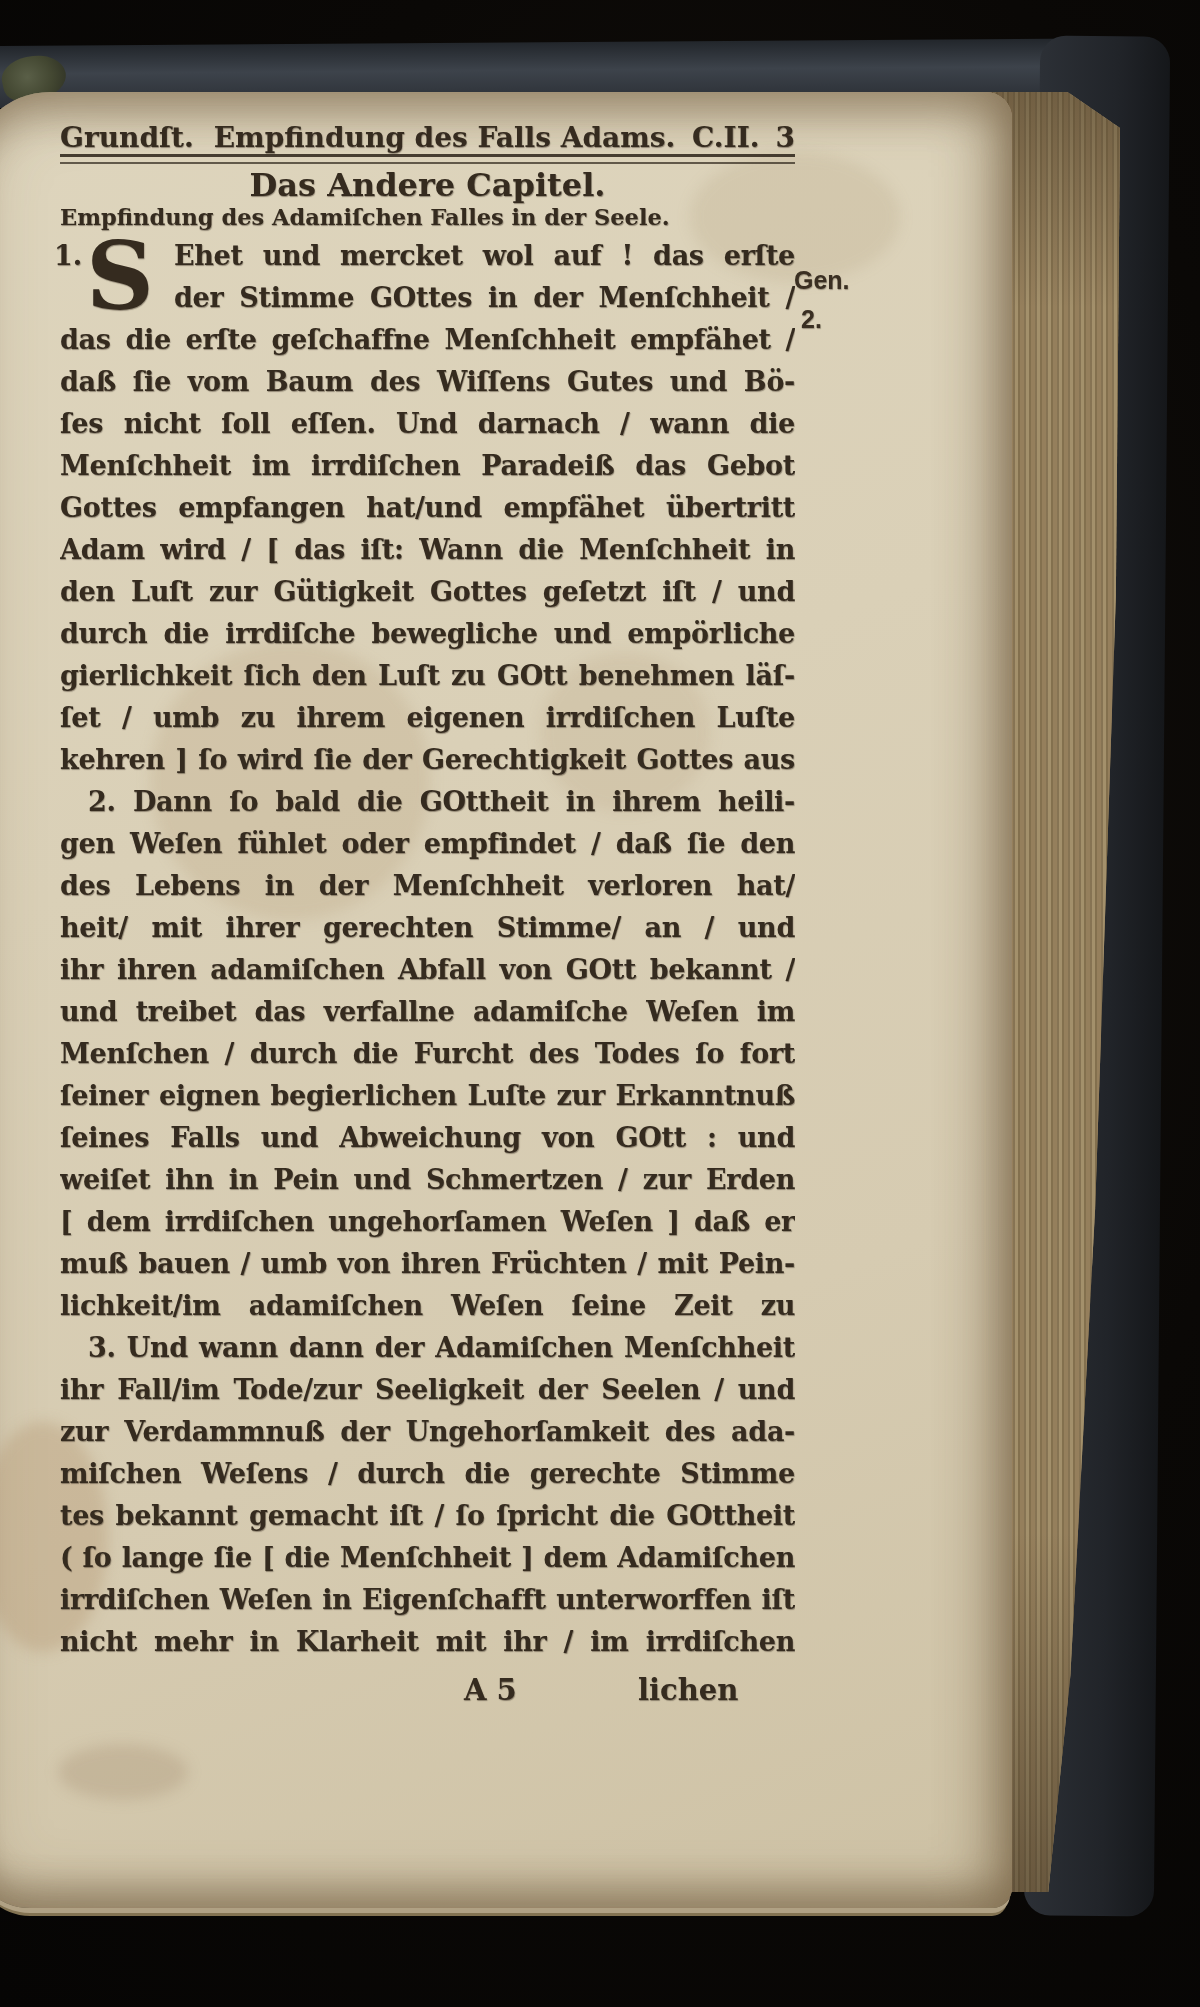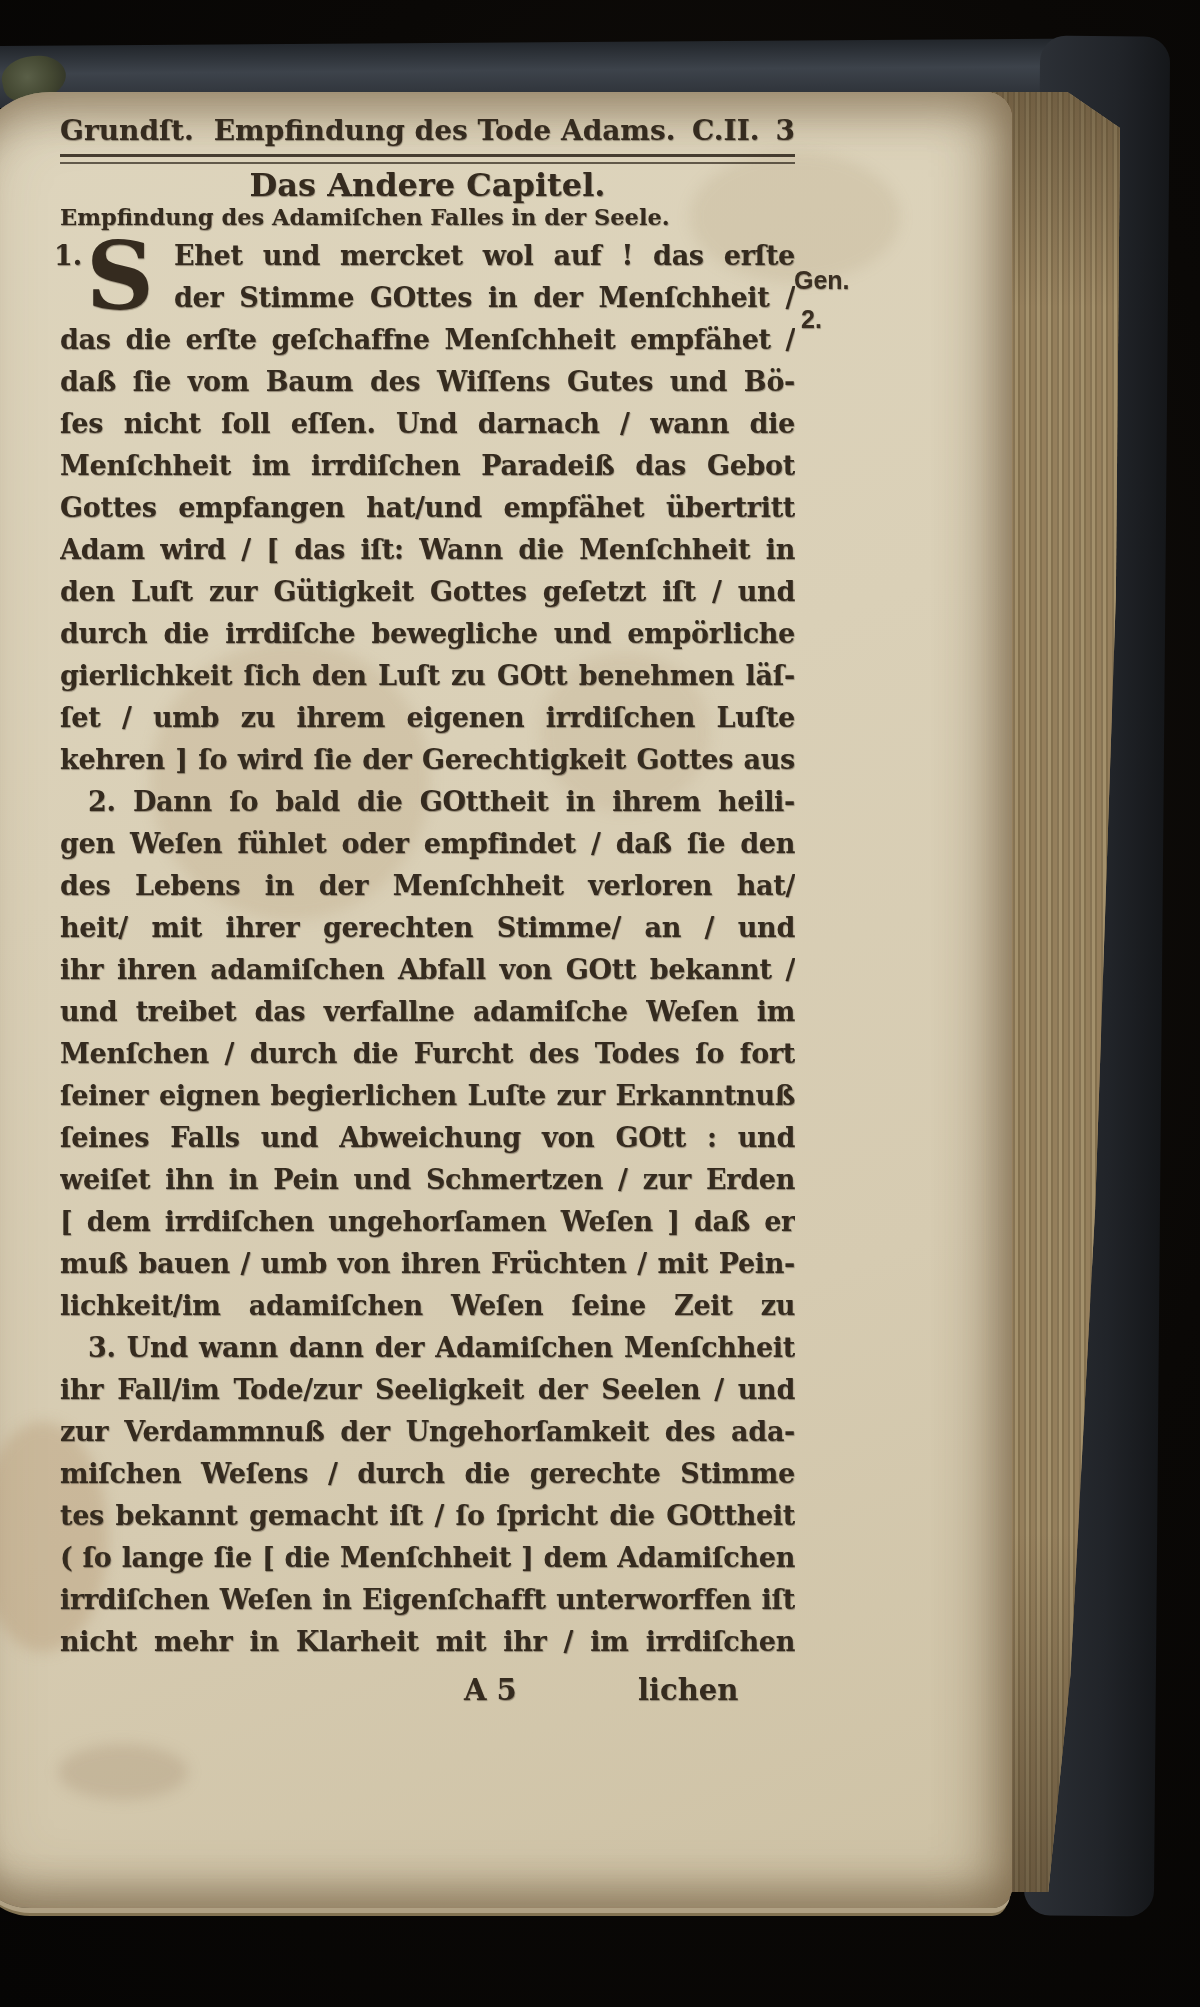--- a/index.html
+++ b/index.html
@@ -53,21 +53,21 @@
   .s3 { left:570px; top:560px; width:170px; height:160px; background:rgba(160,130,90,.13); }
   .s4 { left:720px; top:60px;  width:210px; height:130px; background:rgba(152,122,86,.12); }
   .s5 { left:88px; top:1652px; width:130px; height:56px;  background:rgba(140,110,80,.20); }
 
   
   .content {
     position:absolute; left:60px; top:114px; width:735px;
     color:#352b1f; font-weight:bold;
     text-shadow:0.6px 0.6px 1px rgba(53,43,31,.45);
   }
-  .header-row { display:flex; align-items:flex-start; height:40px; font-size:28px; white-space:nowrap; }
+  .header-row { display:flex; align-items:flex-end; height:40px; font-size:28px; white-space:nowrap; }
   .ht-center { margin-left:20px; }
   .h-spacer { flex:1; }
   .h-num { margin-left:16px; }
   .rule { height:5px; border-top:3px solid rgba(45,36,25,.85); border-bottom:2px solid rgba(45,36,25,.70); }
   .chapter-title { text-align:center; font-size:32px; height:40px; line-height:42px; }
   .chapter-subtitle { text-align:left; font-size:22.5px; height:30px; line-height:26px; }
   .body { margin-top:1px; }
   .line {
     height:42px; line-height:42px; font-size:27px; letter-spacing:-0.3px;
     text-align:justify; text-align-last:justify; overflow:hidden; white-space:normal;
@@ -101,21 +101,21 @@
     <div class="stain s1"></div>
     <div class="stain s2"></div>
     <div class="stain s3"></div>
     <div class="stain s4"></div>
     <div class="stain s5"></div>
   </div>
 
   <div class="content">
     <div class="header-row">
       <span>Grundſt.</span>
-      <span class="ht-center">Empfindung des Tode Adams.</span>
+      <span class="ht-center">Empfindung des Falls Adams.</span>
       <span class="h-spacer"></span>
       <span>C.II.</span>
       <span class="h-num">3</span>
     </div>
     <div class="rule"></div>
     <div class="chapter-title">Das Andere Capitel.</div>
     <div class="chapter-subtitle">Empfindung des Adamiſchen Falles in der Seele.</div>
 
     <div class="body">
         <div class="para has-cap">

